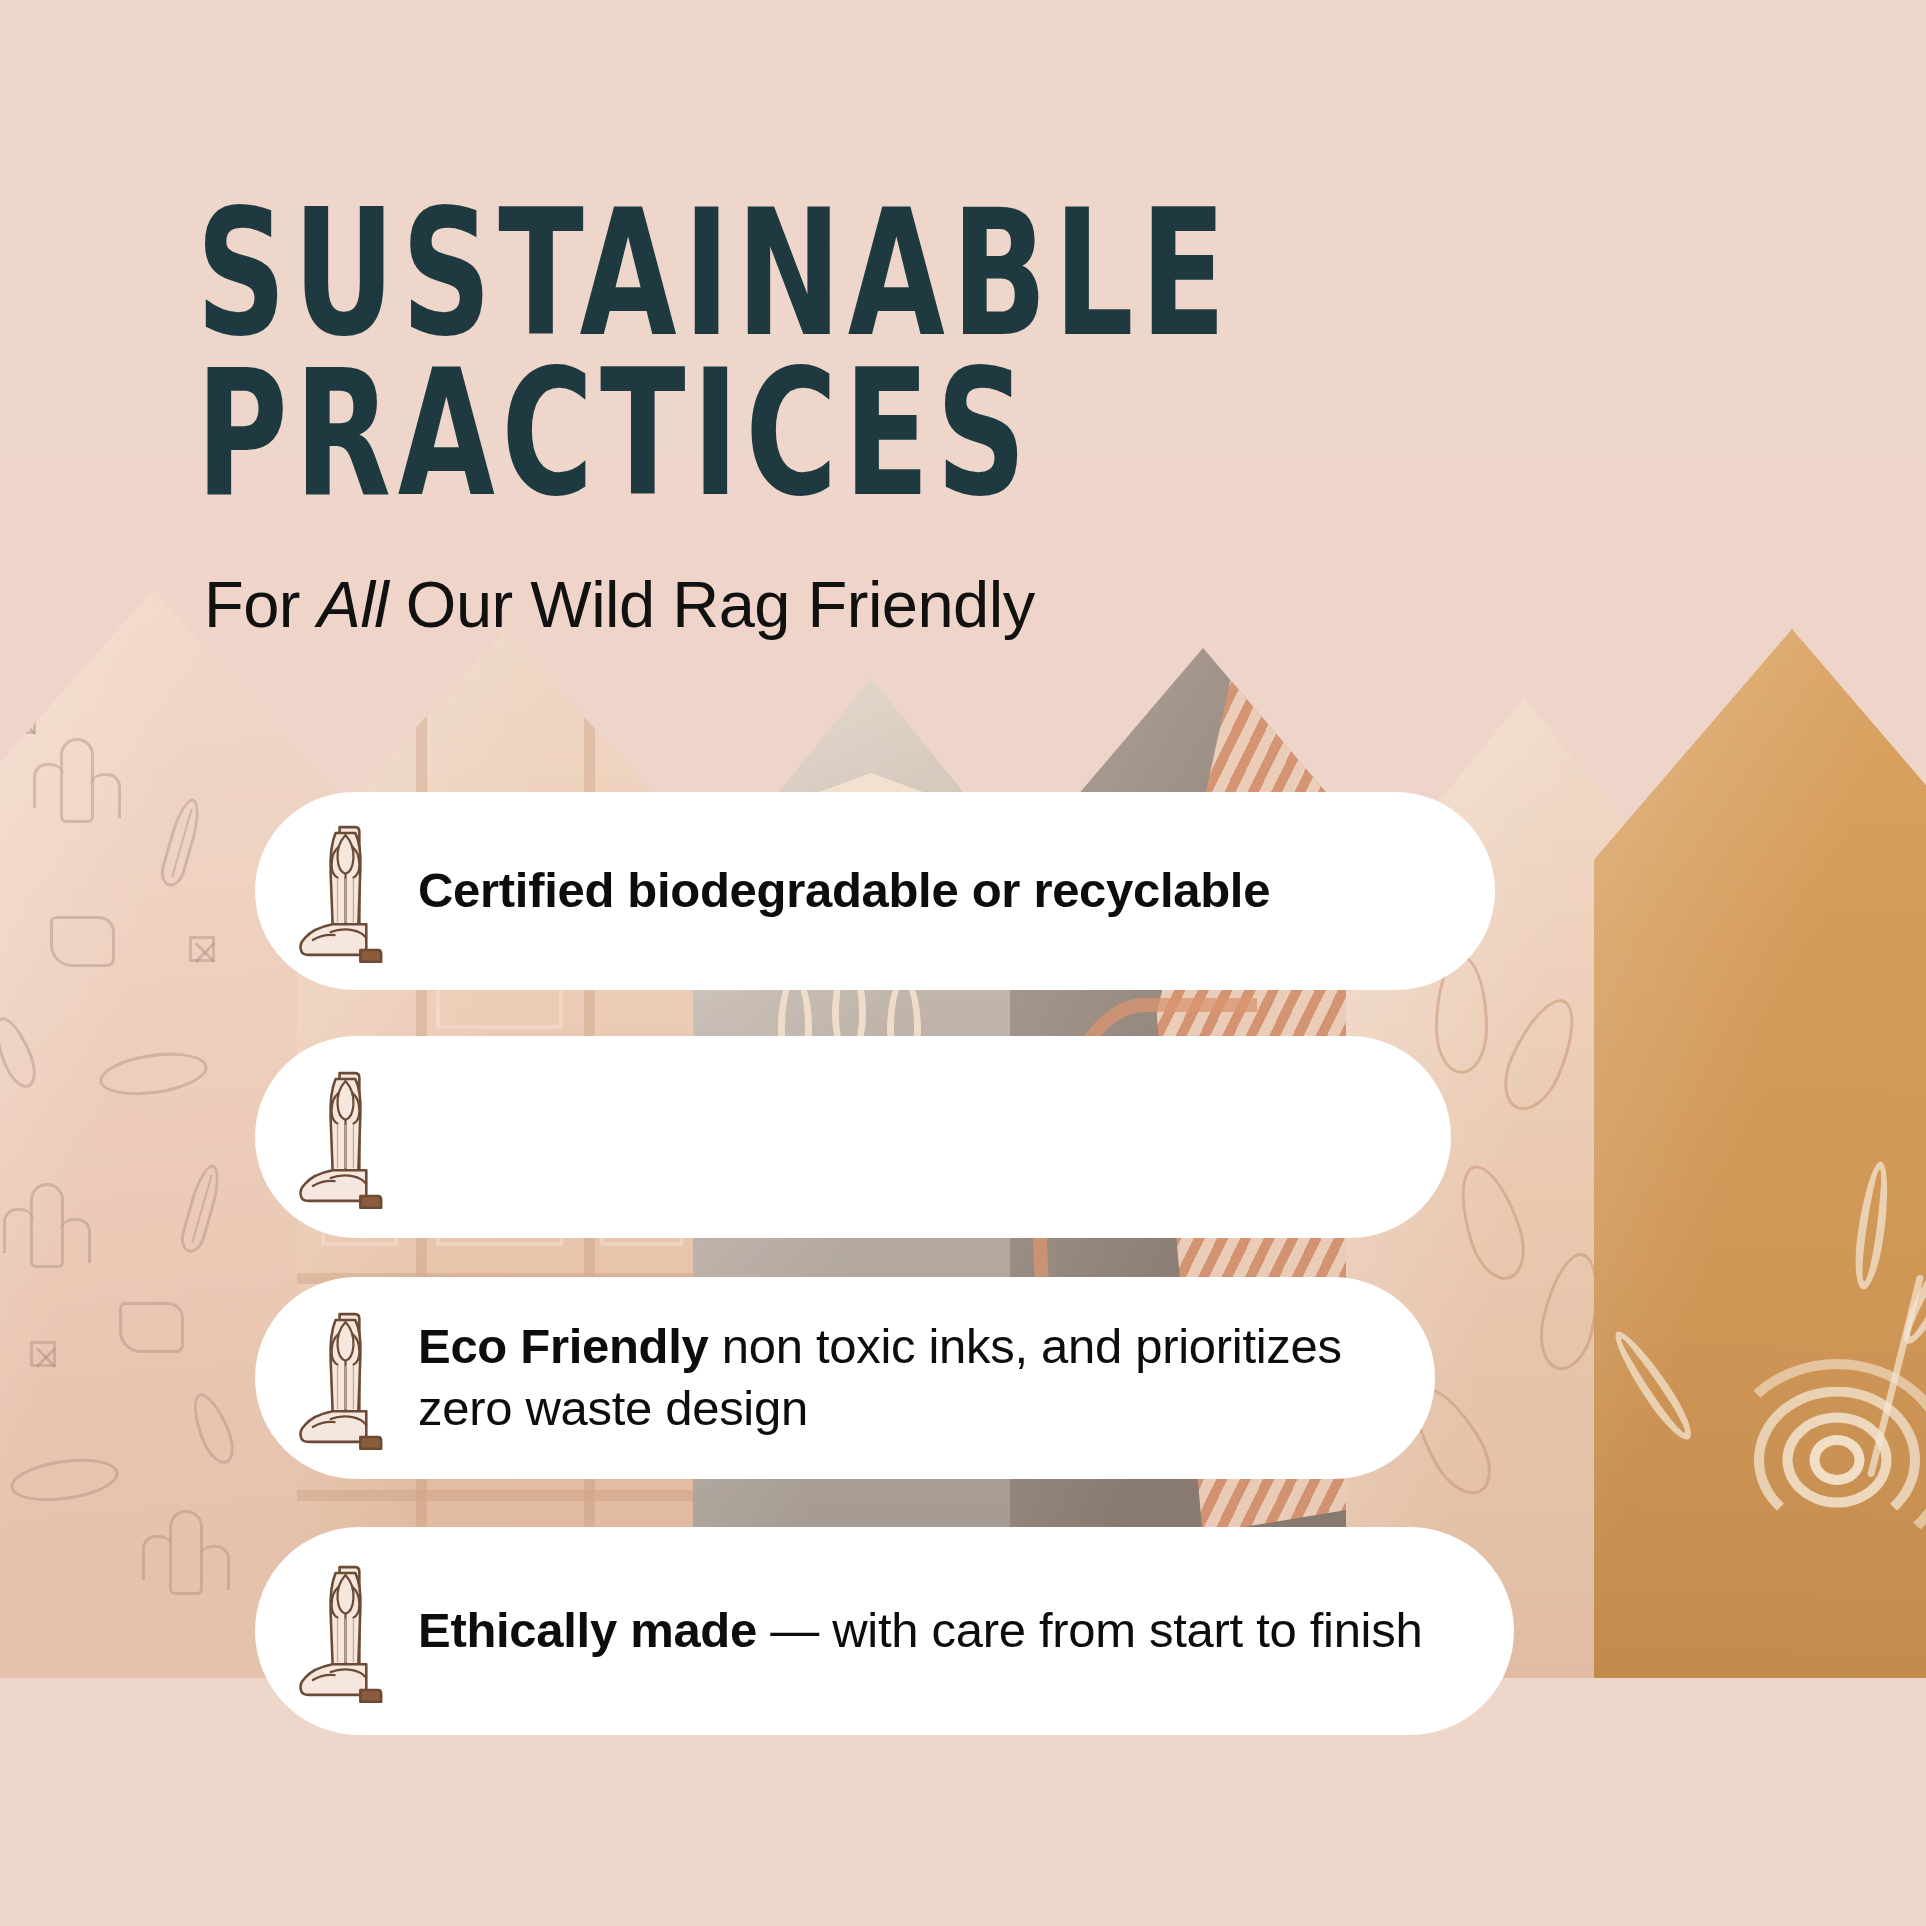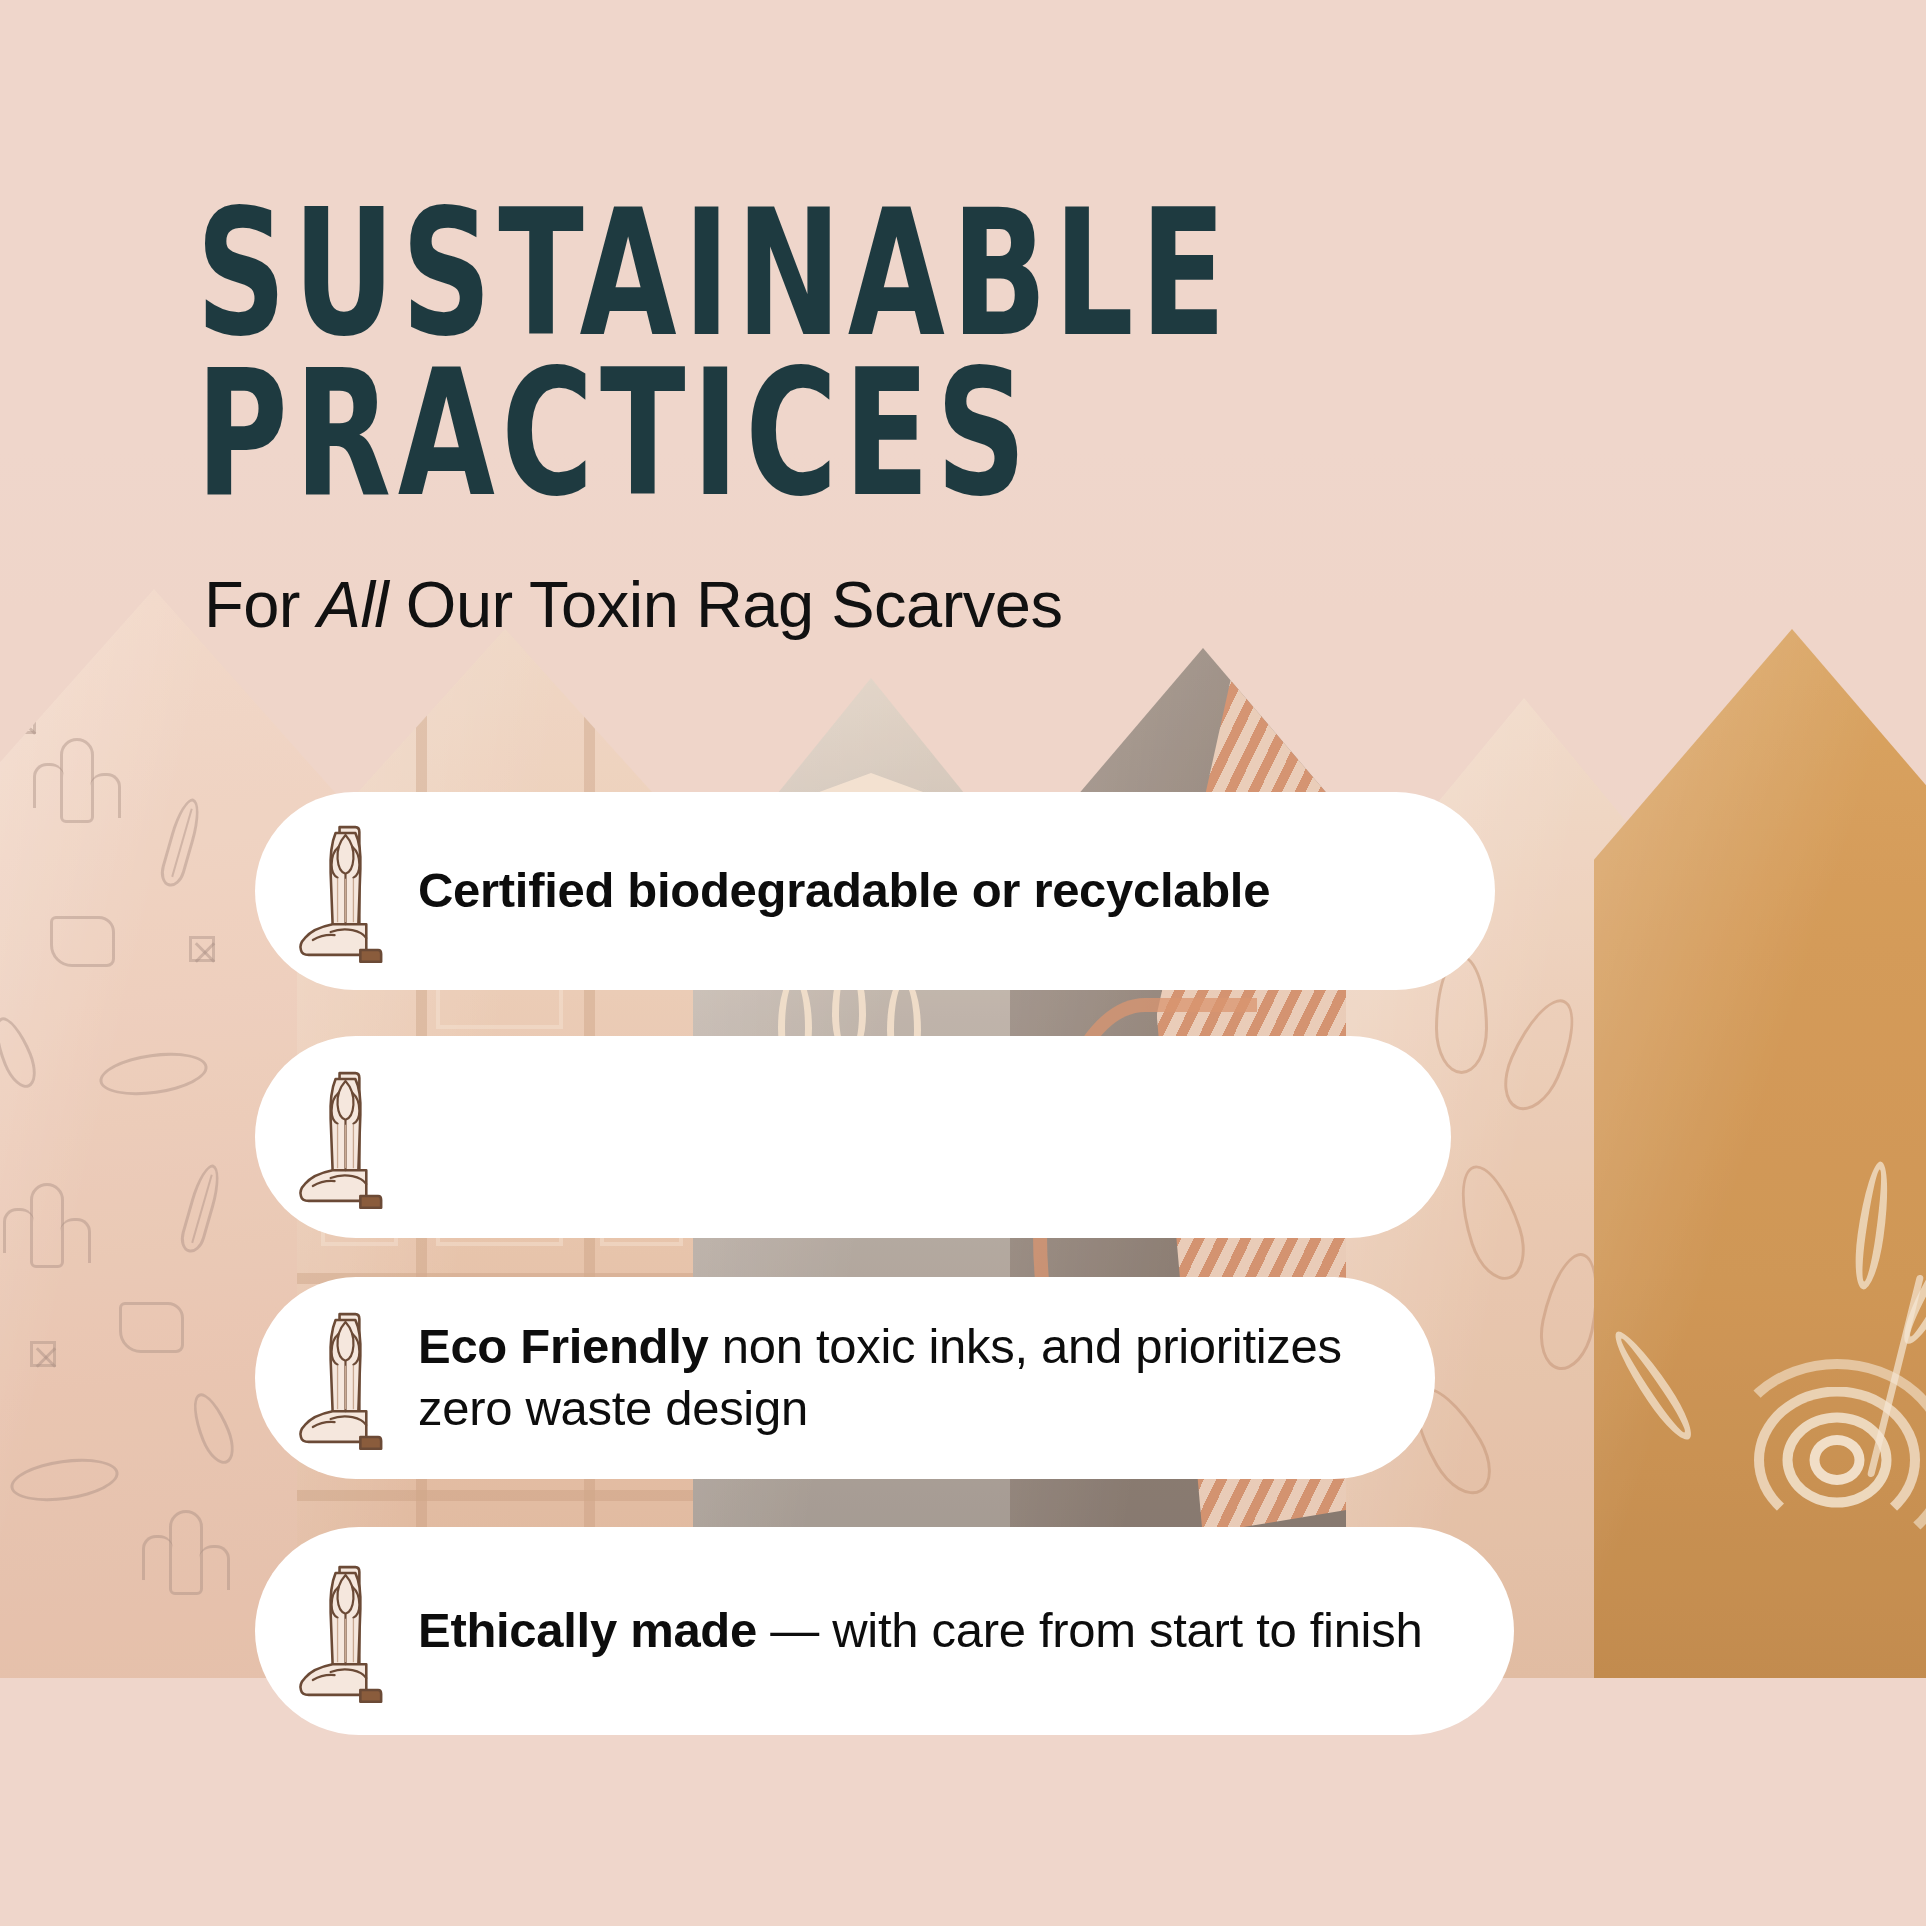--- a/index.html
+++ b/index.html
@@ -391,21 +391,21 @@
     </div>
 
   </div>
 
   <h1 class="headline" style="color:#1e3a40;">
     <span class="ln">Sustainable</span>
     <span class="ln">Practices</span>
   </h1>
 
   <div class="subhead">
-    <span>For </span><em>All</em><span> Our Toxin Rag Scarves</span>
+    <span>For </span><em>All</em><span> Our Wild Rag Friendly</span>
   </div>
 
   <div class="cards">
 
     <div class="card c1">
       <svg class="boot" viewBox="0 0 104 150">
         <g fill="#f5e7dd" stroke="#6b4a36" stroke-width="2.6" stroke-linejoin="round" stroke-linecap="round">
           <path d="M47 10 h16 q4 0 4 5 v92 h-20 v-92 q0-5 0-5 z"></path>
           <path d="M43 16 q-6 14 -5 40 q1 28 2 52 h26 q1-30 2-56 q1-24 -5-36 z"></path>
           <path d="M40 108 q-20 4 -28 14 q-6 6 -4 12 q1 5 8 5 h52 q6 0 6-6 v-25 z"></path>

